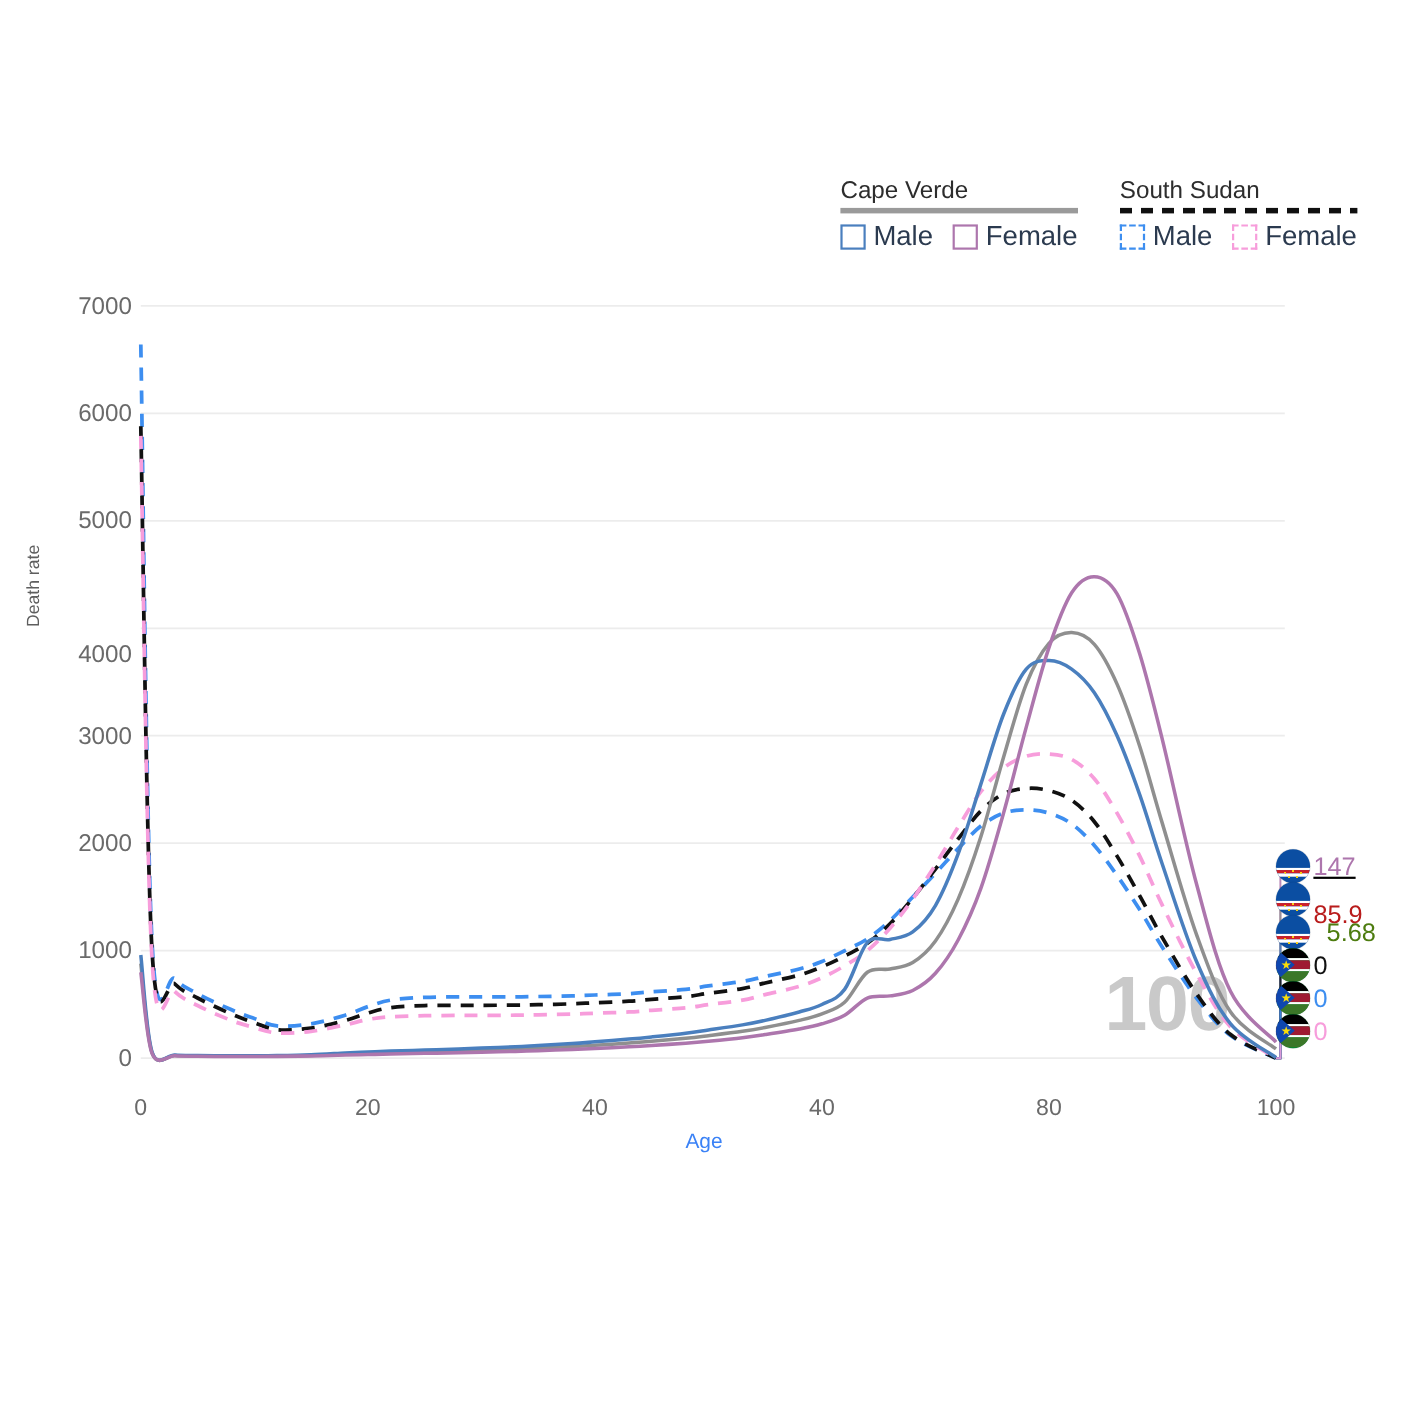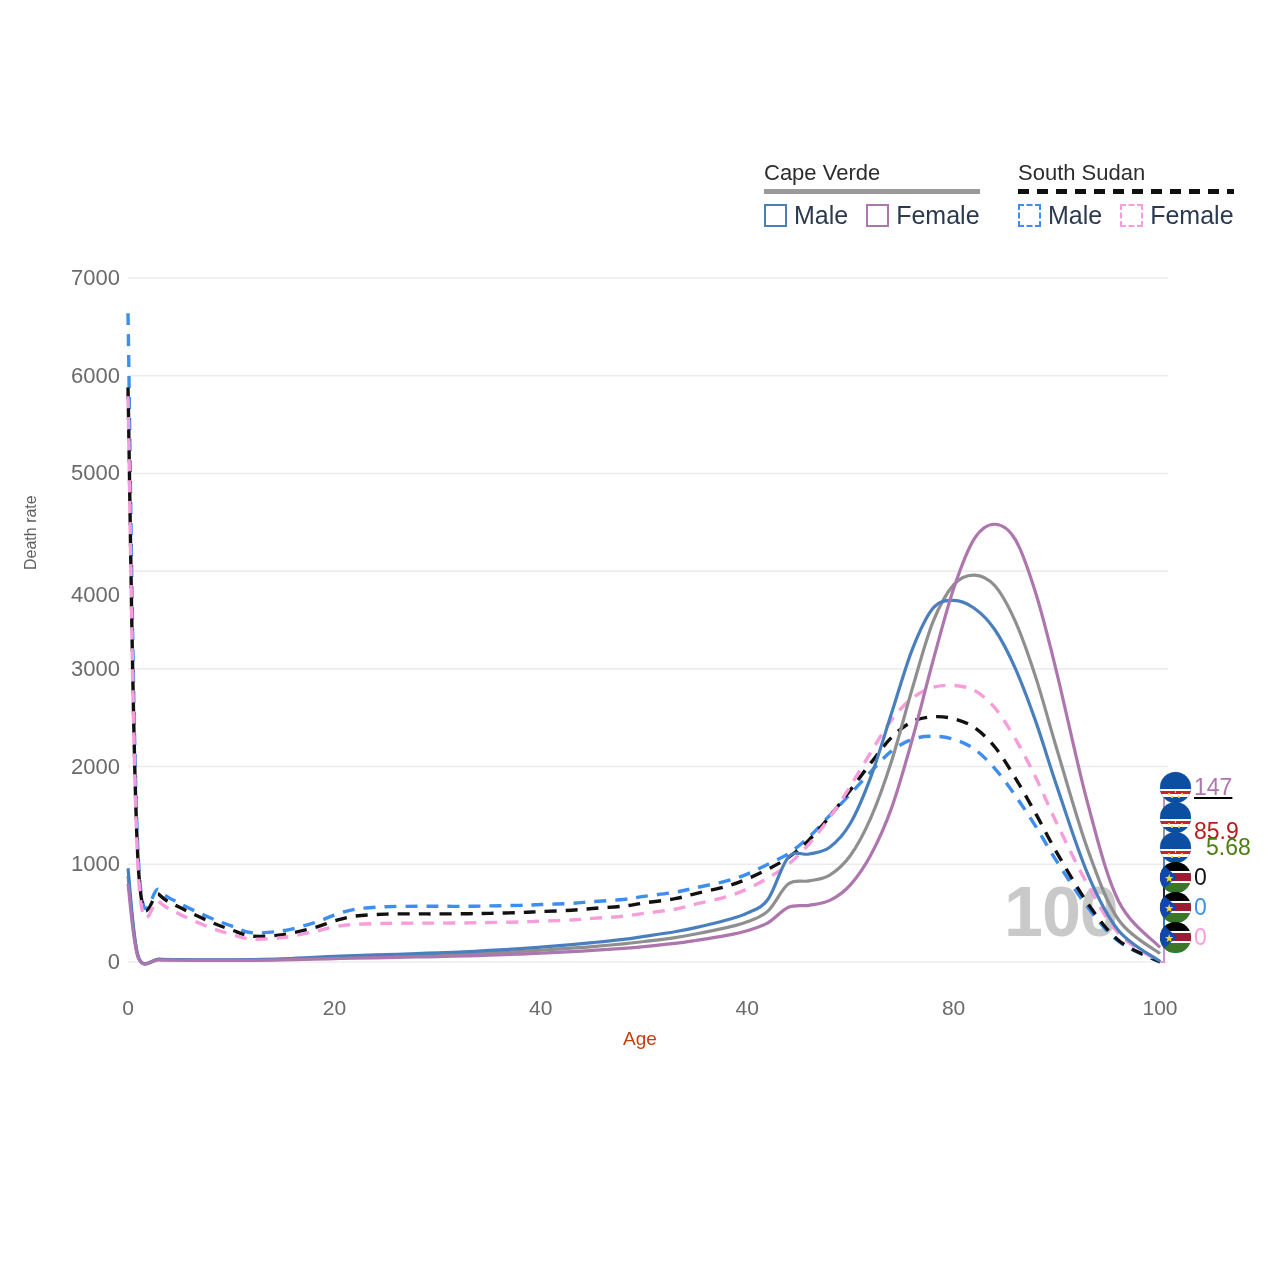--- a/index.html
+++ b/index.html
@@ -45,21 +45,21 @@
   
   .plot-wrap{position:absolute;left:0;top:0;width:1280px;height:1280px;}
   .ylab{
     position:absolute;left:22px;top:570px;
     font-size:16px;color:#5e5e5e;
     transform:rotate(-90deg);transform-origin:left top;
     white-space:nowrap;
   }
   .xlab{
     position:absolute;left:0;top:1028px;width:1280px;
-    text-align:center;font-size:19px;color:#c2410c;
+    text-align:center;font-size:19px;color:#3b82f6;
   }
   .ytick{
     position:absolute;right:0;width:72px;text-align:right;
     font-size:22px;color:#6a6a6a;transform:translateY(-50%);
   }
   .ytick-holder{position:absolute;left:48px;top:0;width:72px;height:1280px;}
   .xtick{
     position:absolute;top:996px;font-size:21px;color:#6a6a6a;
     transform:translateX(-50%);
   }

